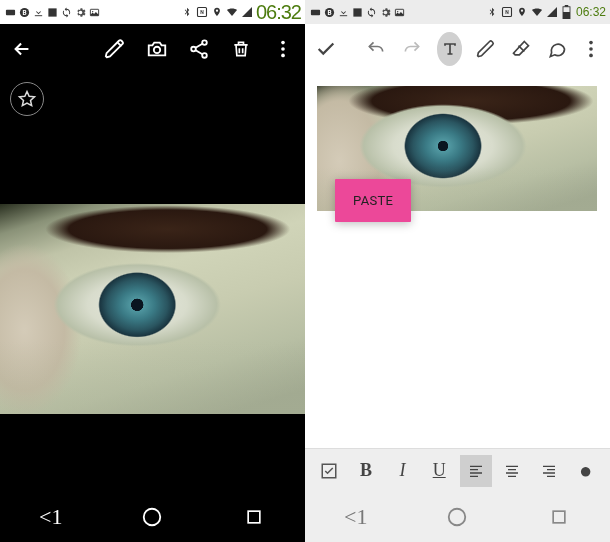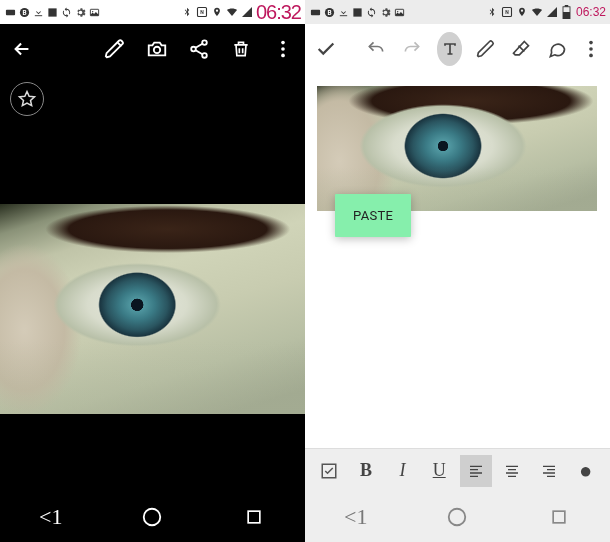--- a/index.html
+++ b/index.html
@@ -25,21 +25,21 @@
     }
     .status-bar.light { background: #ececec; color: #2b2b2b; }
     .status-bar.dark { background: #fff; color: #2b2b2b; }
     .status-left { display: flex; gap: 2px; align-items: center; }
     .status-right { display: flex; gap: 3px; align-items: center; margin-left: auto; }
     .status-clock {
       font-size: 20px;
       font-weight: 400;
       font-family: 'Helvetica Neue', Arial;
       letter-spacing: -1px;
-      color: #be185d;
+      color: #4d7c0f;
     }
     .status-clock.small { font-size: 12px; font-weight: 400; letter-spacing: 0; }
     .mini-icon { width: 12px; height: 12px; display: inline-flex; align-items: center; justify-content: center; }
 
     
     .left-toolbar {
       height: 50px;
       display: flex;
       align-items: center;
       padding: 0 10px;
@@ -116,23 +116,23 @@
     .eye-image::after {
       content: "";
       position: absolute;
       left: 0; right: 0; bottom: 0; height: 35%;
       background: linear-gradient(180deg, transparent, rgba(170,178,150,0.3));
     }
 
     
     .context-menu {
       position: absolute;
-      top: 120px;
+      top: 105px;
       left: 30px;
-      background: #86efac;
+      background: #ec4899;
       box-shadow: 0 2px 10px rgba(0,0,0,0.25);
       display: flex;
       border-radius: 1px;
     }
     .context-item {
       padding: 14px 18px;
       font-size: 13px;
       color: #222;
       letter-spacing: 0.3px;
       cursor: pointer;

